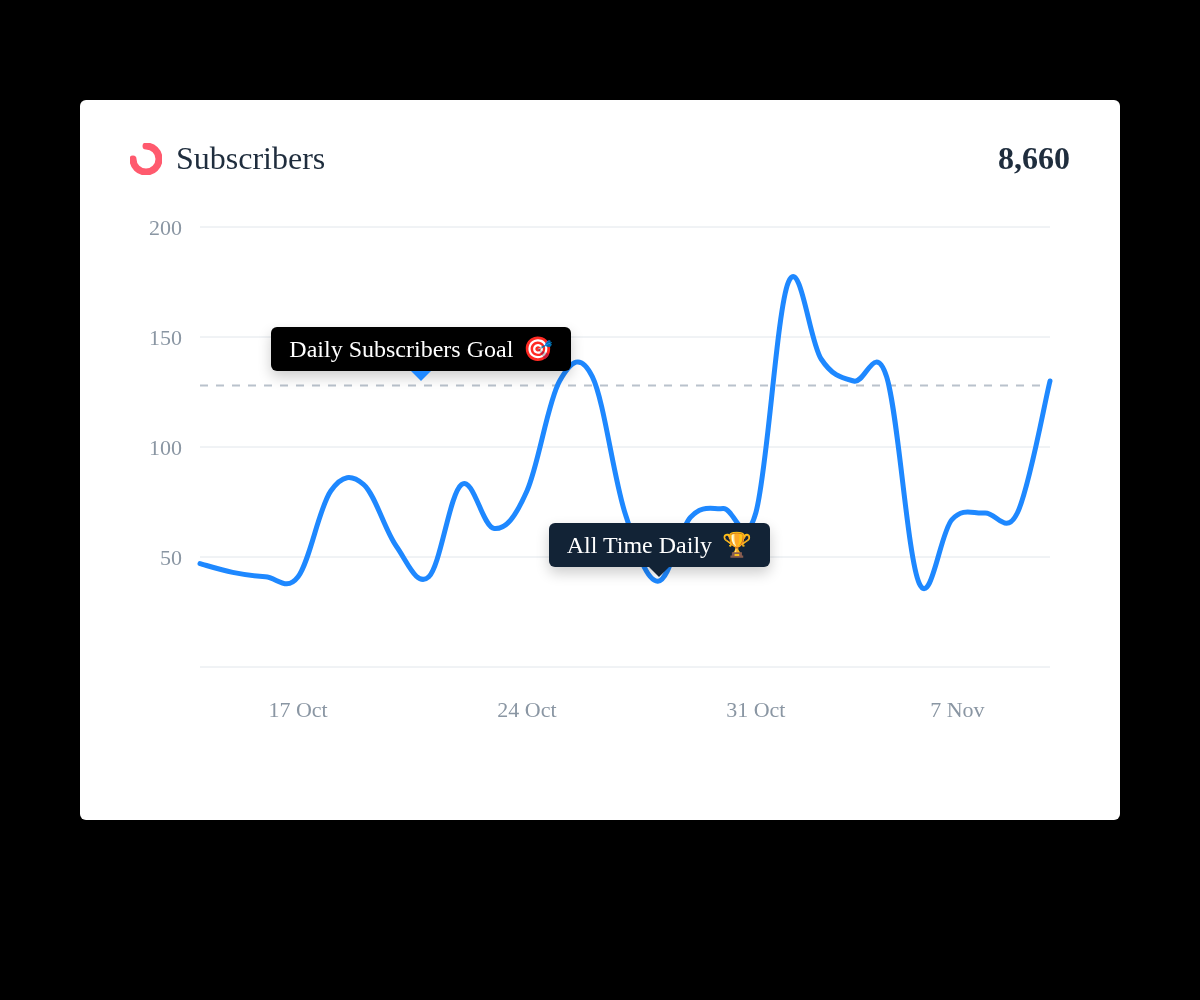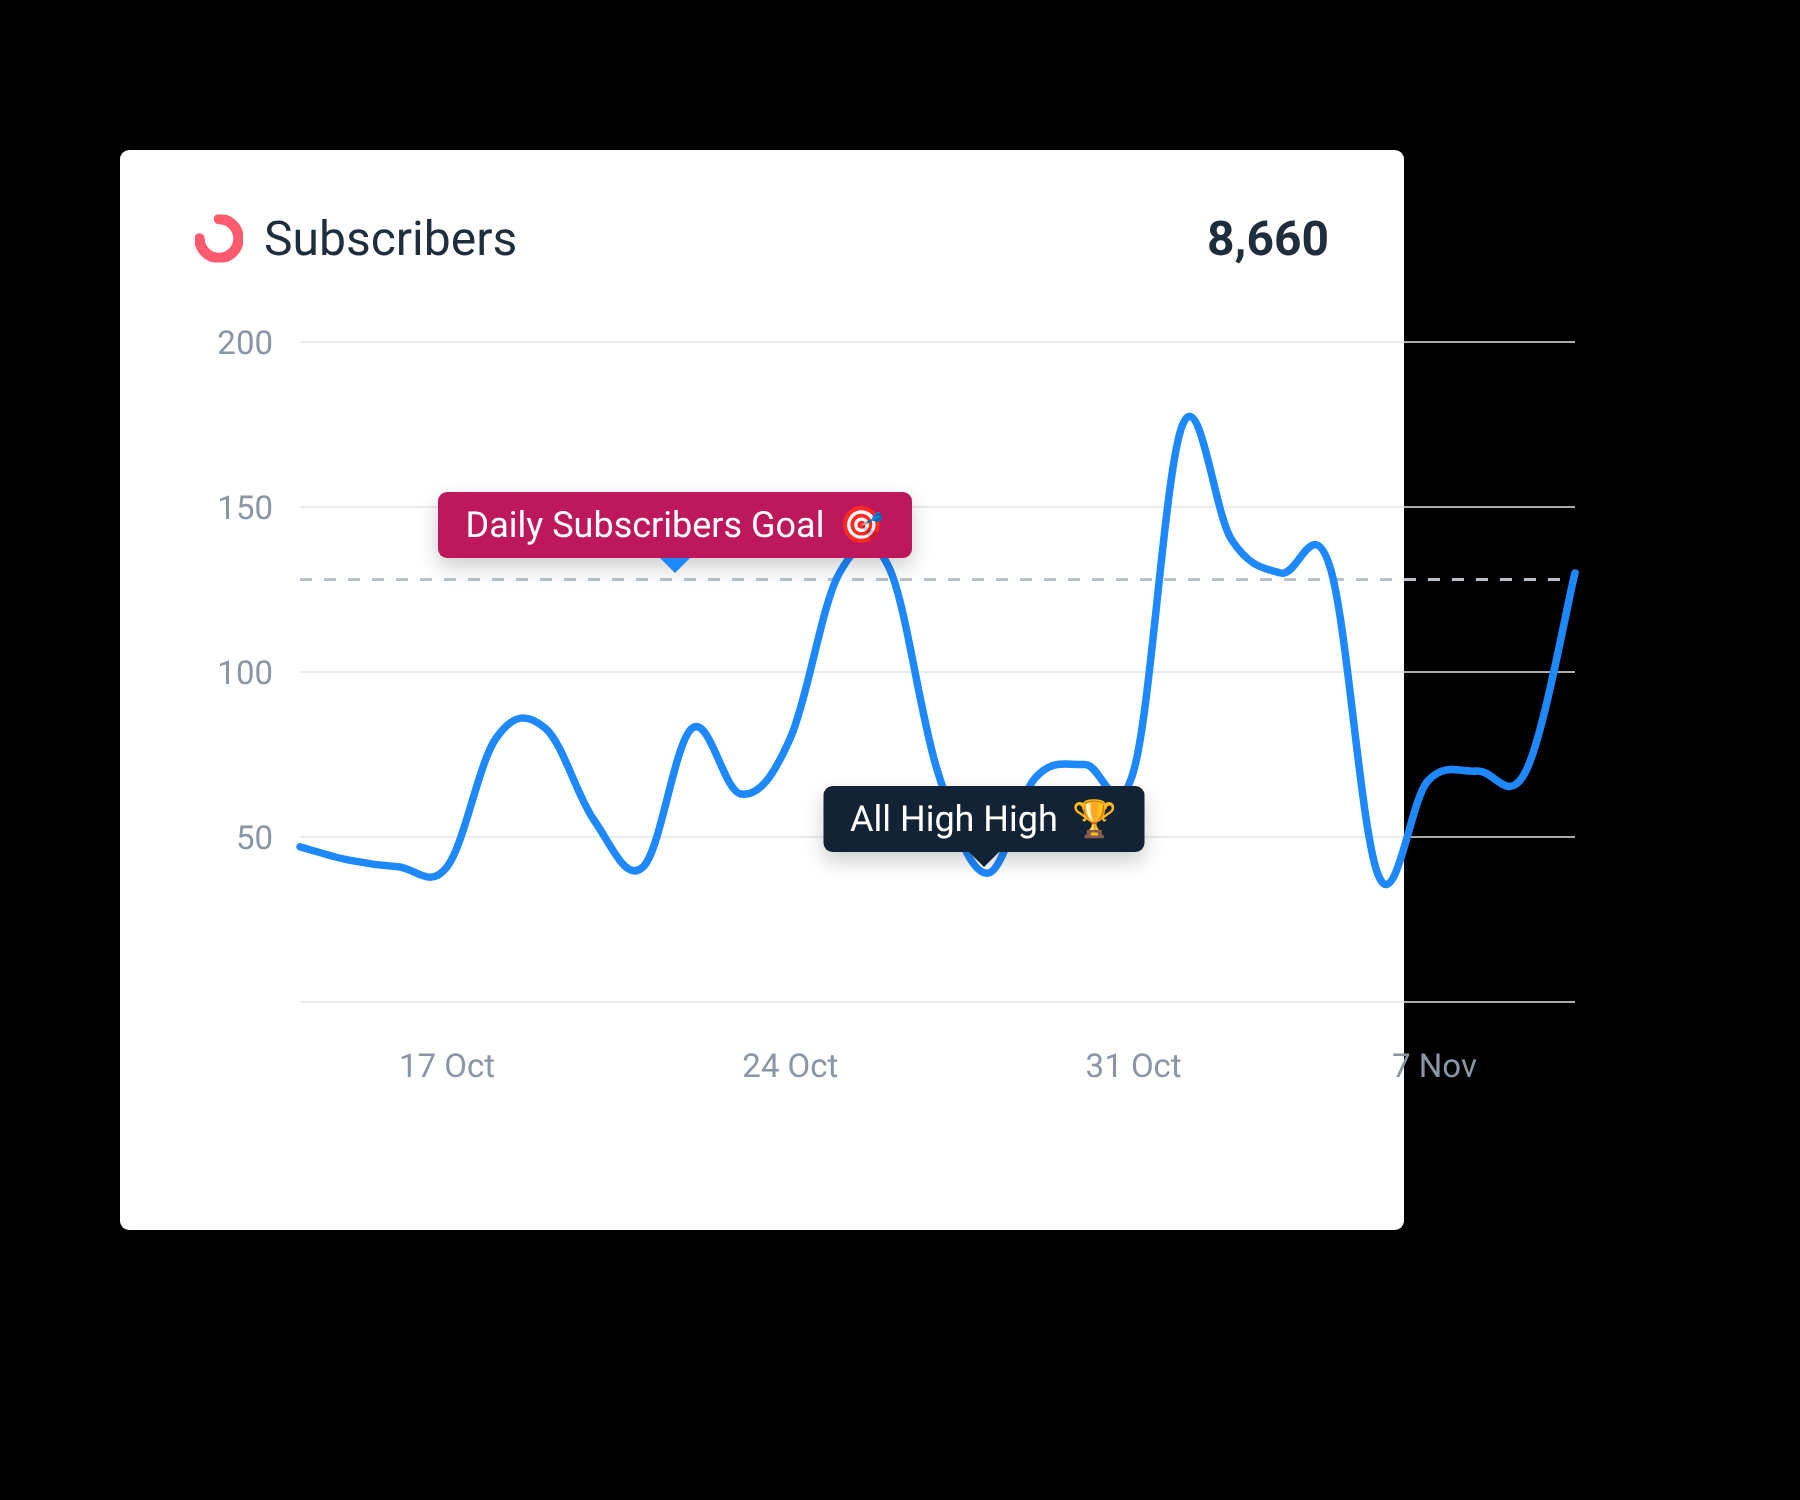--- a/index.html
+++ b/index.html
@@ -1,41 +1,41 @@
 <!DOCTYPE html>
 <html><head>
 <meta charset="utf-8">
 <style>
   html,body{margin:0;padding:0;background:#000;font-family:-apple-system,BlinkMacSystemFont,"Segoe UI",Roboto,Helvetica,Arial,sans-serif;}
   .stage{width:1200px;height:1000px;position:relative;}
   .card{
-    position:absolute;left:80px;top:100px;width:856px;height:720px;
+    position:absolute;left:80px;top:100px;width:1040px;height:720px;
     background:#fff;border-radius:6px;
     box-shadow:0 25px 50px rgba(0,0,0,.35),0 8px 20px rgba(0,0,0,.25);
-    padding:40px 50px 30px 50px;box-sizing:border-box;
+    padding:40px 50px 30px 50px;box-sizing:border-box;font-family:Liberation Serif, serif;
   }
   .card-header{display:flex;align-items:center;justify-content:space-between;}
   .title-wrap{display:flex;align-items:center;gap:14px;}
   .logo{width:32px;height:32px;}
   .title{font-size:32px;color:#1f2d3d;font-weight:400;}
   .total{font-size:32px;color:#1f2d3d;font-weight:700;}
   .chart-wrap{position:relative;margin-top:30px;}
   svg.chart{display:block;}
   .ytick text, .xtick text{fill:#8a96a3;font-size:22px;font-family:inherit;}
   .goal-line{stroke:#b9c2cc;stroke-width:2;stroke-dasharray:8 8;}
   .series{fill:none;stroke:#1e88ff;stroke-width:5;stroke-linecap:round;stroke-linejoin:round;}
   .baseline{stroke:#e1e6eb;stroke-width:1;}
 
   .tooltip{
     position:absolute;padding:10px 18px;border-radius:6px;font-size:24px;line-height:1;
     white-space:nowrap;display:flex;align-items:center;gap:10px;
     box-shadow:0 6px 14px rgba(0,0,0,.2);
   }
   .tooltip .emoji{font-size:24px;}
-  .tooltip.blue{background:#be185d;color:#fff;margin-left:21px;}
+  .tooltip.blue{background:#000000;color:#fff;}
   .tooltip.dark{background:#122336;color:#fff;}
   .tooltip::after{
     content:"";position:absolute;left:var(--arrow-x,50%);transform:translateX(-50%);
     bottom:-10px;border-left:10px solid transparent;border-right:10px solid transparent;
     border-top:10px solid var(--tip-bg);
   }
   .tooltip.blue{--tip-bg:#1e88ff;}
   .tooltip.dark{--tip-bg:#122336;}
 </style>
 </head>
@@ -89,19 +89,19 @@
           </g>
           <path d="M 70 356.6 C 75.88461538461539 358.184, 90.92307692307692 363.024, 102.6923076923077 365.4 C 114.46153846153847 367.77599999999995, 123.61538461538461 369.008, 135.3846153846154 369.8 C 147.15384615384616 370.59200000000004, 156.30769230769232 385.244, 168.0769230769231 369.8 C 179.84615384615387 354.356, 189 300.632, 200.76923076923077 284 C 212.53846153846155 267.368, 221.6923076923077 267.5, 233.46153846153848 277.4 C 245.23076923076925 287.29999999999995, 254.38461538461542 322.368, 266.1538461538462 339 C 277.92307692307696 355.632, 287.07692307692304 380.88800000000003, 298.8461538461538 369.8 C 310.6153846153846 358.712, 319.7692307692308 286.11199999999997, 331.53846153846155 277.4 C 343.3076923076923 268.688, 352.46153846153845 320.212, 364.2307692307692 321.4 C 376 322.58799999999997, 385.1538461538462 310.532, 396.92307692307696 284 C 408.69230769230774 257.468, 417.8461538461538 194.592, 429.6153846153846 174 C 441.38461538461536 153.408, 450.53846153846155 145.83999999999997, 462.3076923076923 169.59999999999997 C 474.0769230769231 193.35999999999996, 483.2307692307692 269.172, 495 306 C 506.7692307692308 342.828, 515.9230769230769 373.408, 527.6923076923076 374.2 C 539.4615384615383 374.99199999999996, 548.6153846153845 323.46799999999996, 560.3846153846154 310.4 C 572.1538461538462 297.332, 581.3076923076923 302.392, 593.0769230769231 301.6 C 604.8461538461539 300.80800000000005, 614.0000000000001 346.788, 625.7692307692308 306 C 637.5384615384615 265.212, 646.6923076923077 102.72, 658.4615384615385 75 C 670.2307692307692 47.28, 679.3846153846152 134.18, 691.1538461538461 152 C 702.9230769230769 169.82, 712.0769230769231 170.832, 723.8461538461539 174 C 735.6153846153848 177.168, 744.7692307692308 133.16799999999998, 756.5384615384615 169.59999999999997 C 768.3076923076923 206.03199999999995, 777.4615384615385 350.65999999999997, 789.2307692307692 376.4 C 800.9999999999999 402.14, 810.1538461538461 325.272, 821.9230769230769 312.6 C 833.6923076923077 299.92800000000005, 842.8461538461538 307.188, 854.6153846153846 306 C 866.3846153846155 304.812, 875.5384615384617 329.76, 887.3076923076924 306 C 899.0769230769231 282.24, 914.1153846153846 197.76, 920 174" class="series"></path>
         </svg>
 
       <div id="tip-goal" class="tooltip blue" style="visibility: visible; left: 141.346px; top: 120.4px; --arrow-x: 50%;">
         <span>Daily Subscribers Goal</span>
         <span class="emoji">🎯</span>
       </div>
 
       <div id="tip-high" class="tooltip dark" style="visibility: visible; left: 418.692px; top: 316.2px; --arrow-x: 50%;">
-        <span>All High High</span>
+        <span>All Time Daily</span>
         <span class="emoji">🏆</span>
       </div>
     </div>
 
   </div>
 </div>
 
 </body></html>

